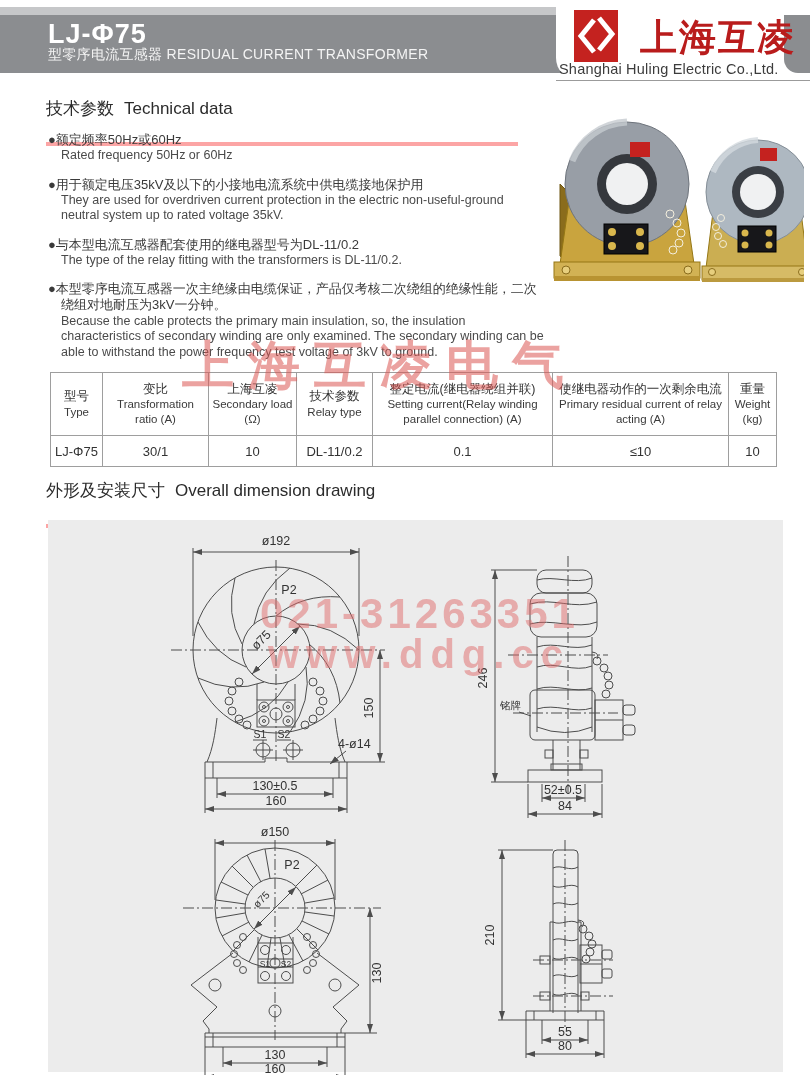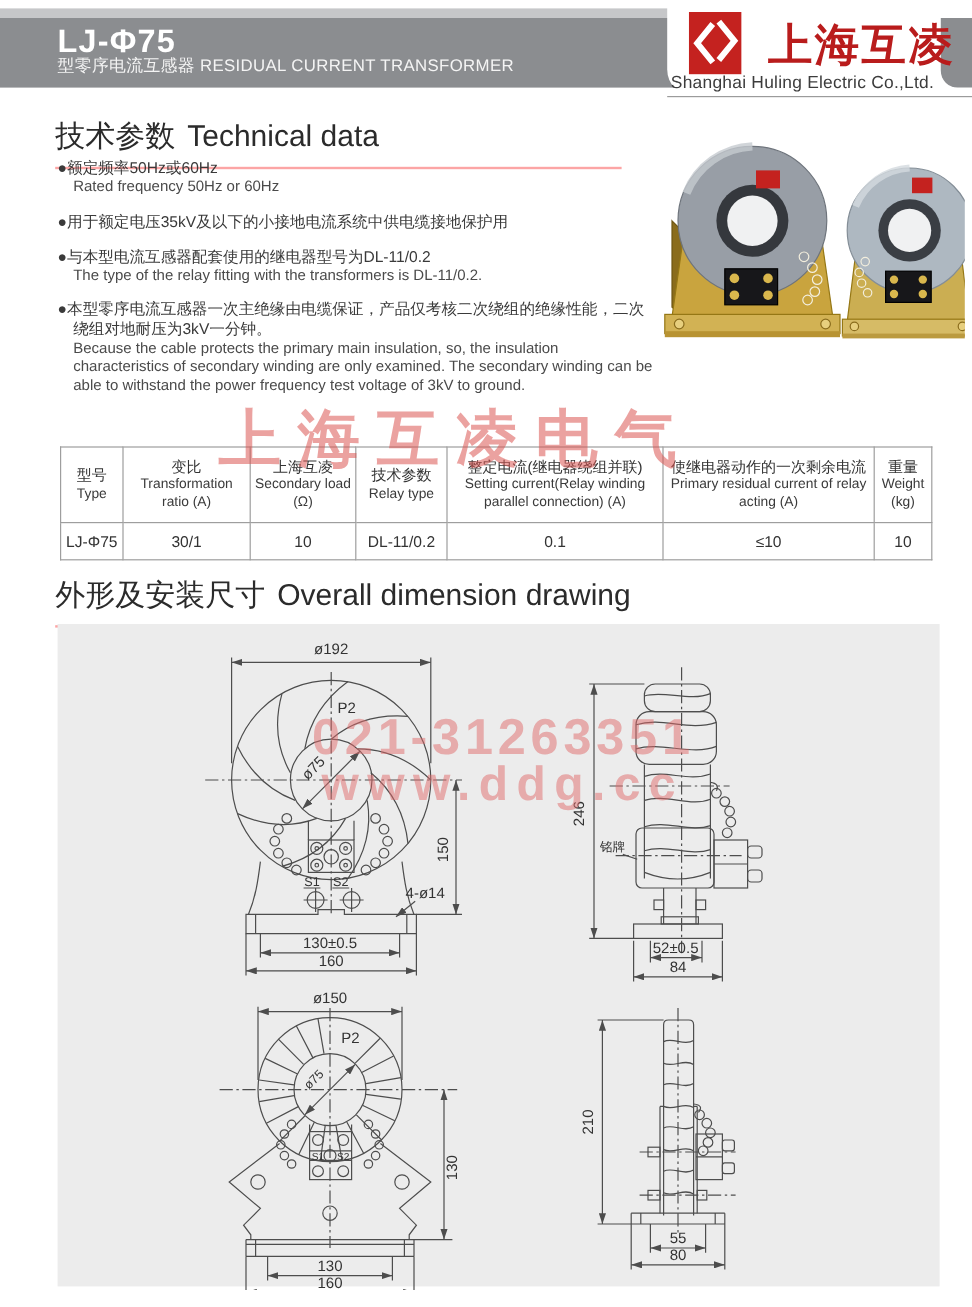--- a/index.html
+++ b/index.html
@@ -13,21 +13,21 @@
   .banner{left:0;top:15px;width:810px;height:58px;background:#8b8d90;}
   .banner-title{left:48px;top:19px;font-size:27px;font-weight:bold;color:#fff;letter-spacing:1px;}
   .banner-sub{left:48px;top:46px;font-size:14px;color:#f4f4f4;letter-spacing:.3px;}
   .logo-panel{left:556px;top:0;width:254px;height:80px;background:#fff;border-bottom-left-radius:22px;}
   .logo-tab{left:784px;top:15px;width:26px;height:58px;background:#8b8d90;border-bottom-left-radius:14px;}
   .logo-rule{left:556px;top:80px;width:254px;height:1px;background:#9b9b9b;}
   .logo-mark{left:574px;top:10px;width:44px;height:52px;}
   .brand-cn{left:640px;top:13px;font-size:37px;font-weight:600;color:#b91c1c;letter-spacing:2px;}
   .brand-en{left:559px;top:61px;font-size:14.5px;color:#3c3c3c;letter-spacing:.2px;}
   
-  .sec-h{font-size:25px;color:#2b2b2b;font-weight:500;border-bottom:2px solid #fca5a5;padding-bottom:9px;}
+  .sec-h{font-size:17px;color:#2b2b2b;font-weight:500;border-bottom:4px solid #fca5a5;padding-bottom:22px;}
   .sec-h .en{margin-left:10px;}
   .h1{left:46px;top:97px;width:472px;}
   .h2{left:46px;top:479px;width:728px;}
   
   .bullets{left:48px;top:132px;width:496px;}
   .bullet{margin-bottom:13px;}
   .bzh{font-size:13px;line-height:1.24;color:#3a3a3a;padding-left:13px;text-indent:-13px;}
   .ben{font-size:12.5px;line-height:1.24;color:#4a4a4a;padding-left:13px;}
   
   .photos{left:532px;top:106px;width:272px;height:196px;}
@@ -84,20 +84,21 @@
   <span>技术参数</span><span class="en">Technical data</span>
 </div>
 
 <div class="abs bullets">
   <div class="bullet">
     <div class="bzh"><span>●</span><span>额定频率50Hz或60Hz</span></div>
     <div class="ben">Rated frequency 50Hz or 60Hz</div>
   </div>
   <div class="bullet">
     <div class="bzh"><span>●</span><span>用于额定电压35kV及以下的小接地电流系统中供电缆接地保护用</span></div>
+    <div class="ben">They are used for overdriven current protection in the electric non-useful-ground neutral system up to rated voltage 35kV.</div>
   </div>
   <div class="bullet">
     <div class="bzh"><span>●</span><span>与本型电流互感器配套使用的继电器型号为DL-11/0.2</span></div>
     <div class="ben">The type of the relay fitting with the transformers is DL-11/0.2.</div>
   </div>
   <div class="bullet">
     <div class="bzh"><span>●</span><span>本型零序电流互感器一次主绝缘由电缆保证，产品仅考核二次绕组的绝缘性能，二次绕组对地耐压为3kV一分钟。</span></div>
     <div class="ben">Because the cable protects the primary main insulation, so, the insulation characteristics of secondary winding are only examined. The secondary winding can be able to withstand the power frequency test voltage of 3kV to ground.</div>
   </div>
 </div>

